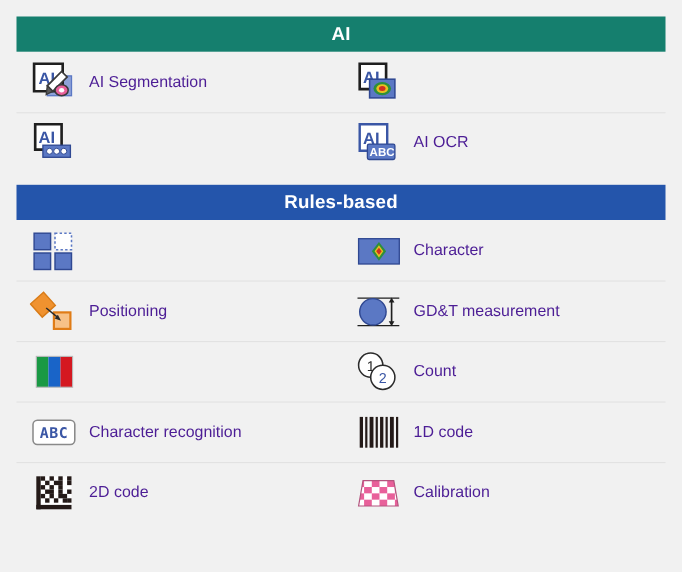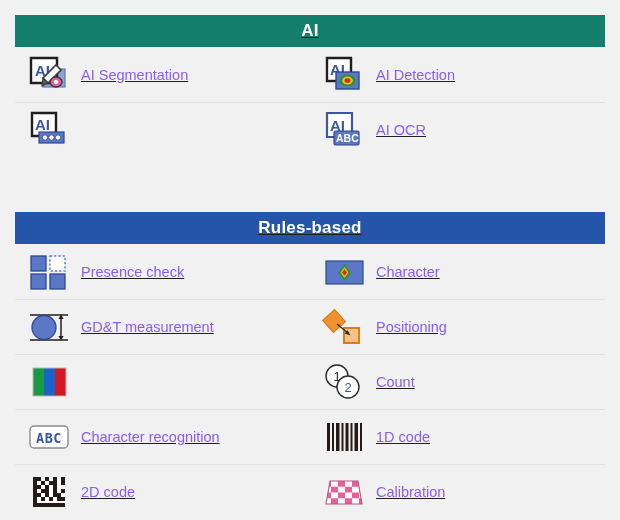--- a/index.html
+++ b/index.html
@@ -7,32 +7,32 @@
     width:620px;height:520px;
     background:#f1f1f1;
     font-family:"Liberation Sans","DejaVu Sans",sans-serif;
     overflow:hidden;
     color:#1f1f1f;
   }
   .panel{
     position:absolute;
     left:15px;top:15px;
     width:590px;
-    display:flex;flex-direction:column;text-decoration:underline;
+    display:flex;flex-direction:column;
   }
   .section-header{
     height:32px;
     display:flex;align-items:center;justify-content:center;
     color:#ffffff;
     font-size:17px;
     font-weight:bold;
     letter-spacing:.2px;
   }
   .section-header.ai{background:#157f6e;}
-  .section-header.rules{background:#2455ab;margin-top:44px;}
+  .section-header.rules{background:#2455ab;}
   .spacer{height:11px;}
   .grid{display:flex;flex-direction:column;}
   .row{
     display:flex;
     flex-direction:row;
     height:55px;
   }
   .cell{
     width:50%;
     display:flex;
@@ -41,21 +41,21 @@
     box-sizing:border-box;
     padding-left:8px;
   }
   .row.sep .cell{border-top:1px solid #e2e2e2;}
   .icon-wrap{
     width:52px;min-width:52px;height:44px;
     display:flex;align-items:center;justify-content:center;
   }
   .label{
     font-size:14.5px;
-    color:#8b5cf6;
+    color:#4c1d95;
     padding-left:6px;
     white-space:nowrap;
     text-align:center;
   }
   svg{display:block;}
 </style>
 </head>
 <body>
 
 <div class="panel">
@@ -87,21 +87,20 @@
         <span class="icon-wrap">
           <svg width="44" height="40" viewBox="0 0 44 40">
             <path d="M5 3 H29 V26 H5 Z" fill="#ffffff" stroke="#1f1f1f" stroke-width="2.4"></path>
             <text x="8" y="20" font-family="'Liberation Sans',sans-serif" font-size="15" font-weight="bold" fill="#3a56a5">AI</text>
             <rect x="14" y="17" width="23" height="17" fill="#5b78c4" stroke="#2f4892" stroke-width="1.4"></rect>
             <ellipse cx="25.5" cy="25.5" rx="8" ry="6" fill="#2d8f3c"></ellipse>
             <ellipse cx="25.5" cy="25.5" rx="5.4" ry="4" fill="#e8c020"></ellipse>
             <ellipse cx="25.5" cy="25.5" rx="3" ry="2.3" fill="#d03020"></ellipse>
           </svg>
         </span>
-        <span class="label">AI Detection</span>
       </div>
     </div>
 
     <div class="row sep">
 
       <div class="cell">
         <span class="icon-wrap">
           <svg width="44" height="40" viewBox="0 0 44 40">
             <path d="M5 3 H29 V26 H5 Z" fill="#ffffff" stroke="#1f1f1f" stroke-width="2.4"></path>
             <text x="8" y="20" font-family="'Liberation Sans',sans-serif" font-size="15" font-weight="bold" fill="#3a56a5">AI</text>
@@ -140,62 +139,61 @@
 
       <div class="cell">
         <span class="icon-wrap">
           <svg width="44" height="40" viewBox="0 0 44 40">
             <rect x="4" y="4" width="15" height="15" fill="#5b78c4" stroke="#2f4892" stroke-width="1.3"></rect>
             <rect x="23" y="4" width="15" height="15" fill="#ffffff" stroke="#5b78c4" stroke-width="1.4" stroke-dasharray="2.2 2"></rect>
             <rect x="4" y="22" width="15" height="15" fill="#5b78c4" stroke="#2f4892" stroke-width="1.3"></rect>
             <rect x="23" y="22" width="15" height="15" fill="#5b78c4" stroke="#2f4892" stroke-width="1.3"></rect>
           </svg>
         </span>
-        <span class="label">Presence check</span>
       </div>
 
       <div class="cell">
         <span class="icon-wrap">
           <svg width="44" height="40" viewBox="0 0 44 40">
             <rect x="4" y="9" width="37" height="23" fill="#5b78c4" stroke="#2f4892" stroke-width="1.2"></rect>
             <path d="M22.5 12 L29 20.5 L22.5 29 L16 20.5 Z" fill="#2d8f3c"></path>
             <path d="M22.5 15 L26.5 20.5 L22.5 26 L18.5 20.5 Z" fill="#e8c020"></path>
             <path d="M22.5 17.3 L25 20.5 L22.5 23.7 L20 20.5 Z" fill="#d03020"></path>
           </svg>
         </span>
         <span class="label">Character</span>
       </div>
     </div>
 
     <div class="row sep">
+
+      <div class="cell">
+        <span class="icon-wrap">
+          <svg width="44" height="40" viewBox="0 0 44 40">
+            <rect x="4" y="6" width="16" height="16" fill="#f0922f" stroke="#d97c18" stroke-width="1.3" transform="rotate(-42 12 14)"></rect>
+            <rect x="22" y="21" width="15" height="15" fill="#f7c187" stroke="#e07c16" stroke-width="2"></rect>
+            <line x1="15" y1="17" x2="26" y2="26" stroke="#2b2b2b" stroke-width="1.4"></line>
+            <path d="M28.5 28.5 L22.6 26.6 L25.6 23.2 Z" fill="#2b2b2b"></path>
+          </svg>
+        </span>
+        <span class="label">Positioning</span>
+      </div>
 
       <div class="cell">
         <span class="icon-wrap">
           <svg width="44" height="40" viewBox="0 0 44 40">
             <line x1="3" y1="8" x2="41" y2="8" stroke="#1f1f1f" stroke-width="1.3"></line>
             <line x1="3" y1="33" x2="41" y2="33" stroke="#1f1f1f" stroke-width="1.3"></line>
             <circle cx="17" cy="20.5" r="12" fill="#5b78c4" stroke="#2f4892" stroke-width="1.3"></circle>
             <line x1="34" y1="10" x2="34" y2="31" stroke="#1f1f1f" stroke-width="1.5"></line>
             <path d="M34 7.5 L31.4 12 L36.6 12 Z" fill="#1f1f1f"></path>
             <path d="M34 33.5 L31.4 29 L36.6 29 Z" fill="#1f1f1f"></path>
           </svg>
         </span>
         <span class="label">GD&amp;T measurement</span>
-      </div>
-
-      <div class="cell">
-        <span class="icon-wrap">
-          <svg width="44" height="40" viewBox="0 0 44 40">
-            <rect x="4" y="6" width="16" height="16" fill="#f0922f" stroke="#d97c18" stroke-width="1.3" transform="rotate(-42 12 14)"></rect>
-            <rect x="22" y="21" width="15" height="15" fill="#f7c187" stroke="#e07c16" stroke-width="2"></rect>
-            <line x1="15" y1="17" x2="26" y2="26" stroke="#2b2b2b" stroke-width="1.4"></line>
-            <path d="M28.5 28.5 L22.6 26.6 L25.6 23.2 Z" fill="#2b2b2b"></path>
-          </svg>
-        </span>
-        <span class="label">Positioning</span>
       </div>
     </div>
 
     <div class="row sep">
 
       <div class="cell">
         <span class="icon-wrap">
           <svg width="44" height="40" viewBox="0 0 44 40">
             <rect x="6" y="6" width="11" height="28" fill="#1a9944"></rect>
             <rect x="17" y="6" width="11" height="28" fill="#1964c8"></rect>

